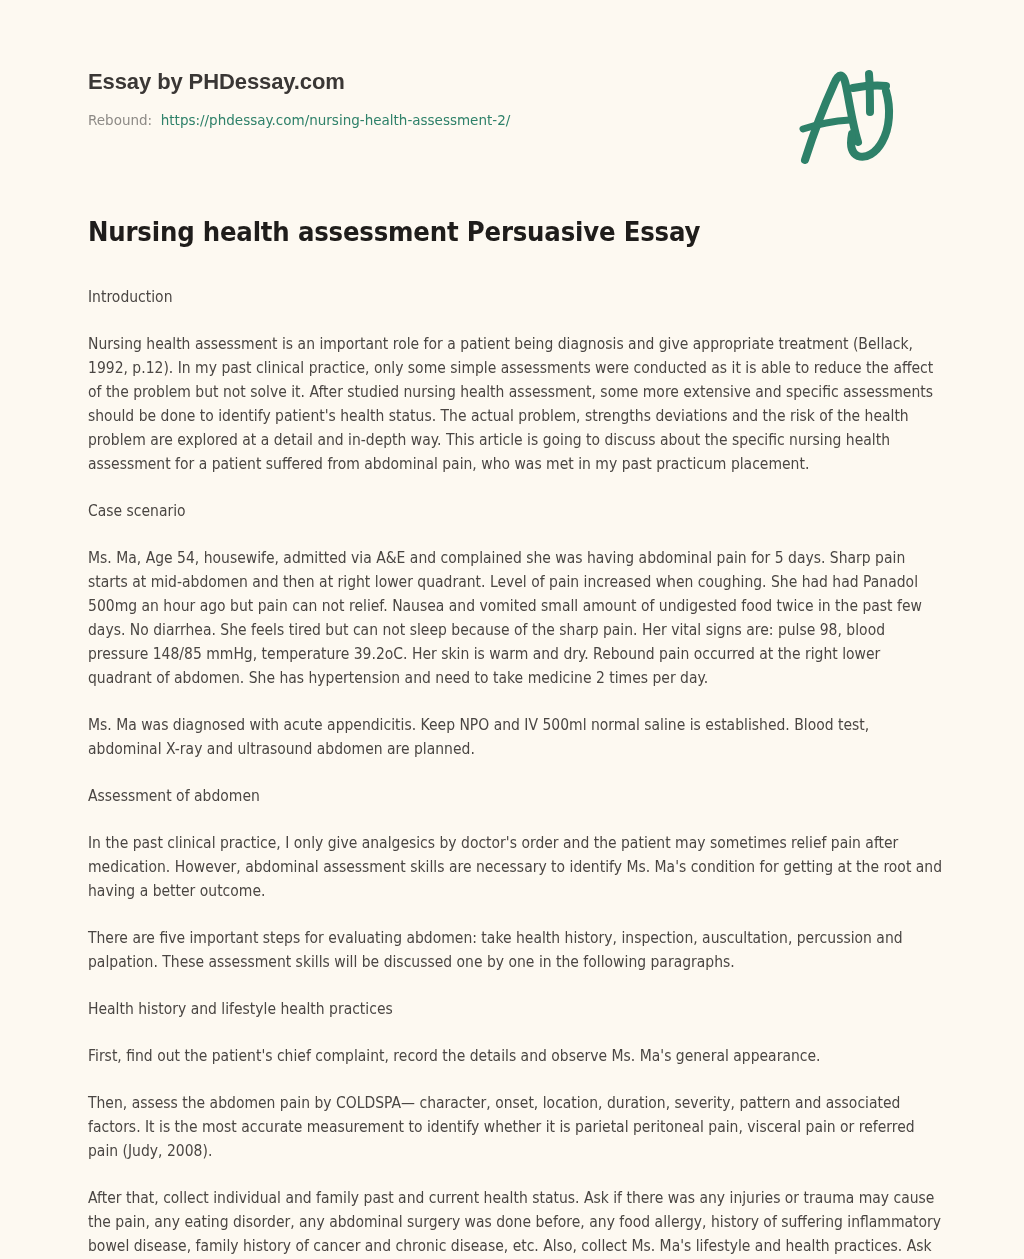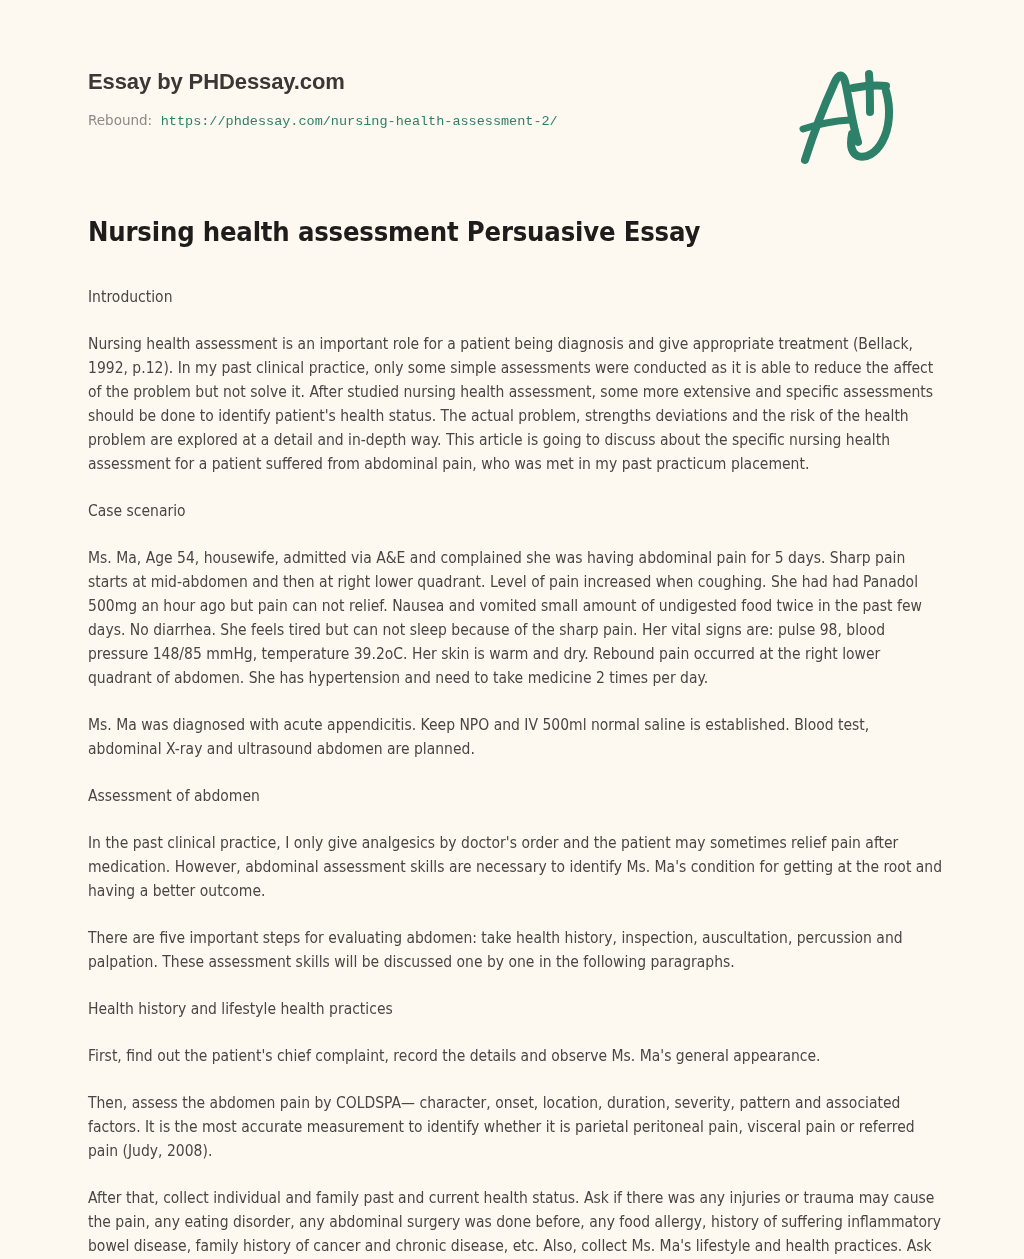--- a/index.html
+++ b/index.html
@@ -54,21 +54,20 @@
     line-height: 20px;
     color: #8d8a86;
     white-space: nowrap;
   }
   .source-label {
     color: #8d8a86;
   }
   .source-url {
     color: #2e8169;
     text-decoration: none;
-    font-family: Liberation Mono, monospace;
   }
 
   
   .logo-wrap {
     width: 112px;
     height: 104px;
     margin-top: -4px;
     margin-right: 42px;
     flex: 0 0 auto;
   }

